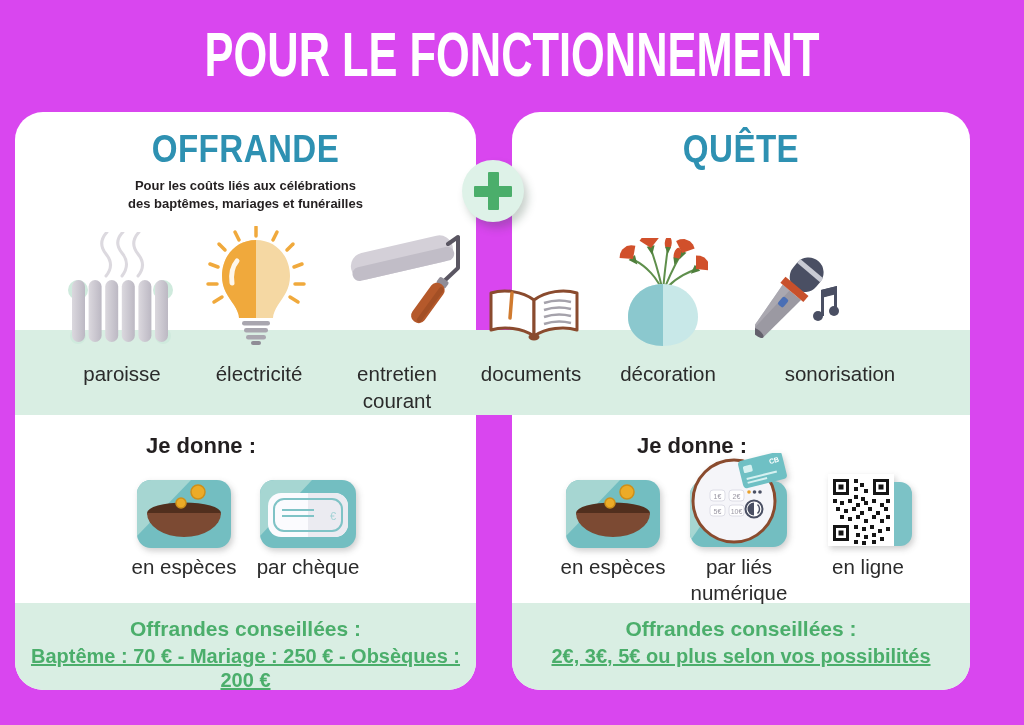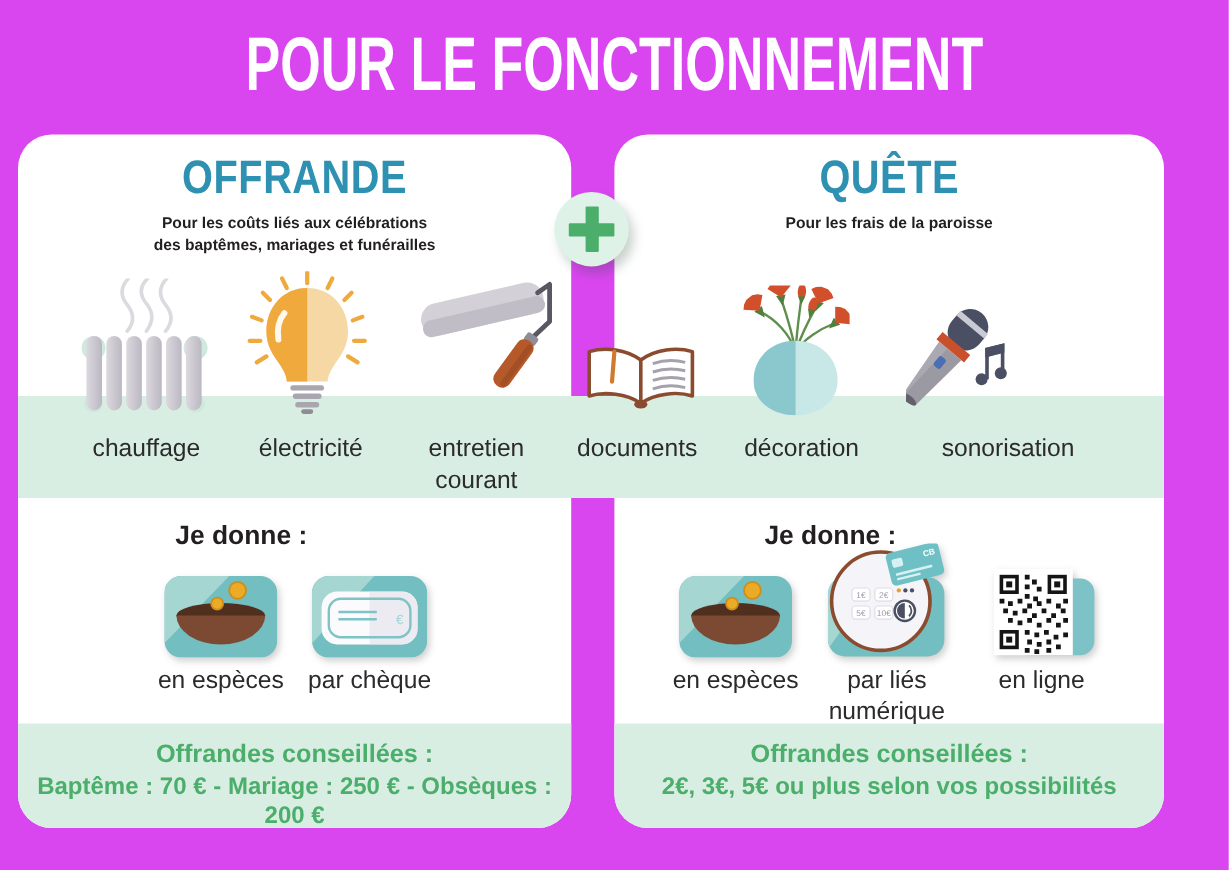--- a/index.html
+++ b/index.html
@@ -47,21 +47,21 @@
     color:#2B2B2B;font-size:20.5px;line-height:1.25;
   }
   
   .footer{
     top:603px;height:87px;background:#D9EEE3;border-radius:0 0 28px 28px;z-index:3;
     text-align:center;color:#4BAE6B;
   }
   .footer-left{left:15px;width:461px;}
   .footer-right{left:512px;width:458px;}
   .footer-title{margin-top:13px;font-size:21px;font-weight:bold;line-height:1.2;}
-  .footer-detail{margin-top:3px;font-size:20px;font-weight:bold;line-height:1.2;}
+  .footer-detail{margin-top:3px;font-size:20px;font-weight:bold;line-height:1.2;text-decoration:underline;}
   
   .plus-circle{
     left:462px;top:160px;width:62px;height:62px;border-radius:50%;
     background:#DEF2E8;z-index:6;box-shadow:4px 6px 9px rgba(40,70,50,0.25);
     display:flex;align-items:center;justify-content:center;
   }
   .plus-h{width:38px;height:11px;background:#4BAE6B;position:absolute;border-radius:1px;}
   .plus-v{width:11px;height:38px;background:#4BAE6B;position:absolute;border-radius:1px;}
 </style>
 </head>
@@ -71,21 +71,20 @@
 
   <div class="abs main-title">POUR LE FONCTIONNEMENT</div>
 
   <div class="abs panel panel-left">
     <div class="panel-heading">OFFRANDE</div>
     <div class="panel-subtitle">Pour les coûts liés aux célébrations
 des baptêmes, mariages et funérailles</div>
   </div>
   <div class="abs panel panel-right">
     <div class="panel-heading">QUÊTE</div>
-    <div class="panel-subtitle">Pour les frais de la paroisse</div>
   </div>
 
   <div class="abs mint-band"></div>
 
   <svg class="abs icon" style="left:64px;top:232px;" width="112" height="112" viewBox="0 0 112 112">
     <defs>
         <linearGradient id="rg" x1="0" y1="0" x2="1" y2="0">
       <stop offset="0" stop-color="#DBD8DE"></stop>
           <stop offset="1" stop-color="#BCB8C3"></stop>
     </linearGradient>
@@ -213,21 +212,21 @@
       <rect x="18" y="31" width="30" height="8" fill="#C8502B"></rect>
     </g>
     <g fill="#4A4F63">
       <circle cx="63" cy="64" r="5"></circle>
         <circle cx="79" cy="59" r="5"></circle>
       <path d="M66,64 L66,38 L82,34 L82,59 L79,59 L79,42 L69,45 L69,64 Z"></path>
       <polygon points="66,38 82,34 82,42 66,46"></polygon>
     </g>
   </svg>
 
-  <div class="abs cat-label" style="left:122px;">chauffage</div>
+  <div class="abs cat-label" style="left:122px;">paroisse</div>
   <div class="abs cat-label" style="left:259px;">électricité</div>
   <div class="abs cat-label" style="left:397px;">entretien courant</div>
   <div class="abs cat-label" style="left:531px;">documents</div>
   <div class="abs cat-label" style="left:668px;">décoration</div>
   <div class="abs cat-label" style="left:840px;">sonorisation</div>
 
   <div class="abs donate-title" style="left:246px;">Je donne :</div>
   <div class="abs donate-title" style="left:737px;">Je donne :</div>
 
   <svg class="abs pay-icon" style="left:137px;top:480px;" width="94" height="68" viewBox="0 0 94 68">

